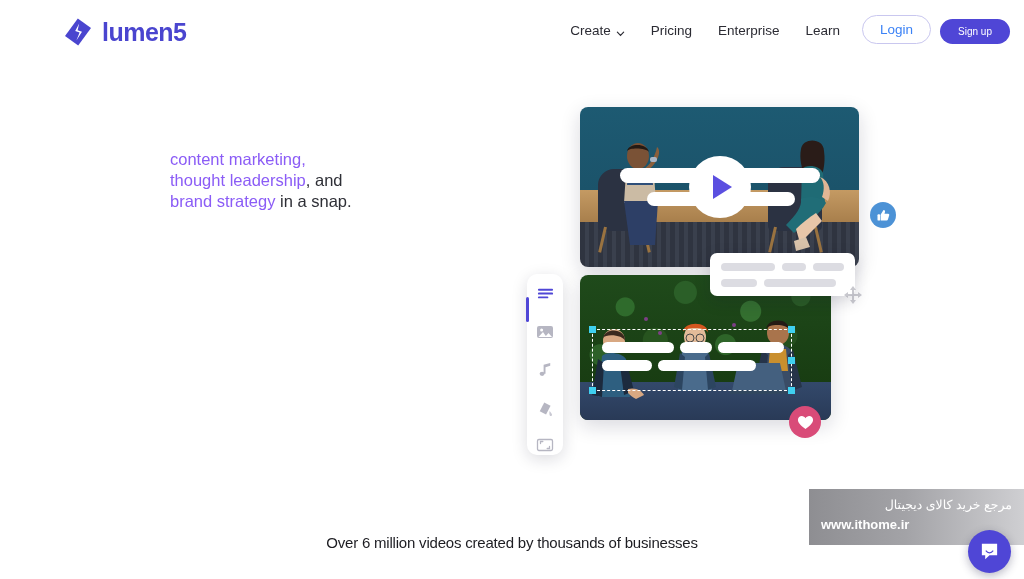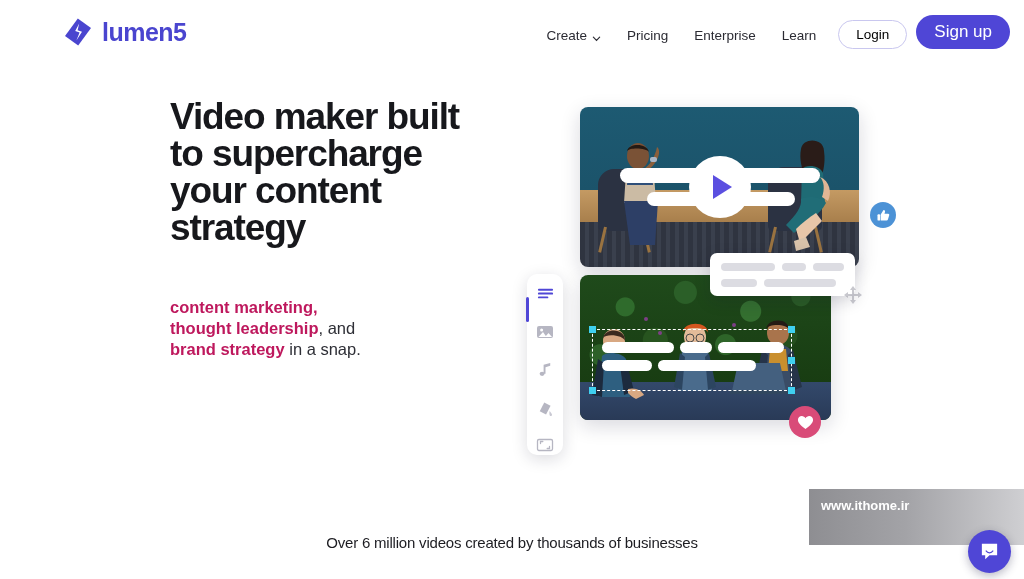--- a/index.html
+++ b/index.html
@@ -23,40 +23,40 @@
     font-size: 25px; font-weight: 700; color: #4a45cf;
     letter-spacing: -0.5px; line-height: 1;
   }
   .nav { position: absolute; right: 14px; top: 15px; display: flex; align-items: flex-end; gap: 0; }
   .nav-item {
     font-size: 13.5px; color: #2b2b33; padding: 6px 13px;
     cursor: pointer; white-space: nowrap; display: flex; align-items: center; gap: 5px;
   }
   .chev { width: 9px; height: 9px; display: inline-block; }
   .btn-login {
-    font-size: 13.5px; color: #000000; border: 1.4px solid #c9c7ef;
+    font-size: 13.5px; color: #3b82f6; border: 1.4px solid #c9c7ef;
     border-radius: 40px; padding: 6px 17px; margin-left: 9px;
     background: #fff; cursor: pointer; white-space: nowrap;
   }
   .btn-signup {
-    font-size: 17px; color: #fff; background: #4f46d6;
+    font-size: 10px; color: #fff; background: #4f46d6;
     border: none; border-radius: 40px; padding: 7px 18px; margin-left: 9px;
     cursor: pointer; white-space: nowrap; font-weight: 500;
   }
 
   
   .hero-copy { position: absolute; left: 170px; top: 98px; width: 330px; }
   .headline {
     font-size: 37px; font-weight: 700; line-height: 1.0;
     letter-spacing: -1.1px; color: #17181c;
   }
   .subcopy {
     margin-top: 30px; font-size: 16.5px; line-height: 1.28; color: #2e2f36;
   }
-  .subcopy b { font-weight: 700; color: #be185d; }
+  .subcopy b { font-weight: 400; color: #8b5cf6; }
   .cta {
     margin-top: 32px; display: inline-block;
     background: #4f46d6; color: #fff; font-size: 16px; font-weight: 500;
     border: none; border-radius: 40px; padding: 13px 27px; cursor: pointer;
   }
 
   
   .visual { position: absolute; left: 515px; top: 95px; width: 410px; height: 380px; }
 
   .video-card {
@@ -186,21 +186,20 @@
       </div>
       <div class="nav-item">
         <span>Learn</span>
       </div>
       <button class="btn-login">Login</button>
       <button class="btn-signup">Sign up</button>
     </div>
   </div>
 
   <div class="hero-copy">
-    <h1 class="headline">Video maker built to supercharge your content strategy</h1>
 
     <p class="subcopy">
       <br>
       <b>content marketing,</b><br>
       <b>thought leadership</b><span>, and</span><br>
       <b>brand strategy</b><span> in a snap.</span>
     </p>
 
   </div>
 
@@ -392,20 +391,21 @@
           <path d="M4.5 7.5 V5.5 H6.8" stroke="#b6b6c2" stroke-width="1.3" fill="none" stroke-linecap="round"></path>
           <path d="M13.5 10.5 V12.5 H11.2" stroke="#b6b6c2" stroke-width="1.3" fill="none" stroke-linecap="round"></path>
         </svg>
       </div>
     </div>
   </div>
 
   <div class="tagline">Over 6 million videos created by thousands of businesses</div>
 
   <div class="watermark">
+    <div class="wm-fa">مرجع خرید کالای دیجیتال</div>
     <div class="wm-url">www.ithome.ir</div>
   </div>
 
   <div class="chat">
     <svg width="21" height="21" viewBox="0 0 22 22">
       <path d="M3 3 H19 V15 H11 L6.5 19 V15 H3 Z" fill="#fff" rx="2"></path>
       <path d="M7.5 10.5 C9 13 13 13 14.5 10.5" stroke="#4f46d6" stroke-width="1.4" fill="none" stroke-linecap="round"></path>
     </svg>
   </div>
 

